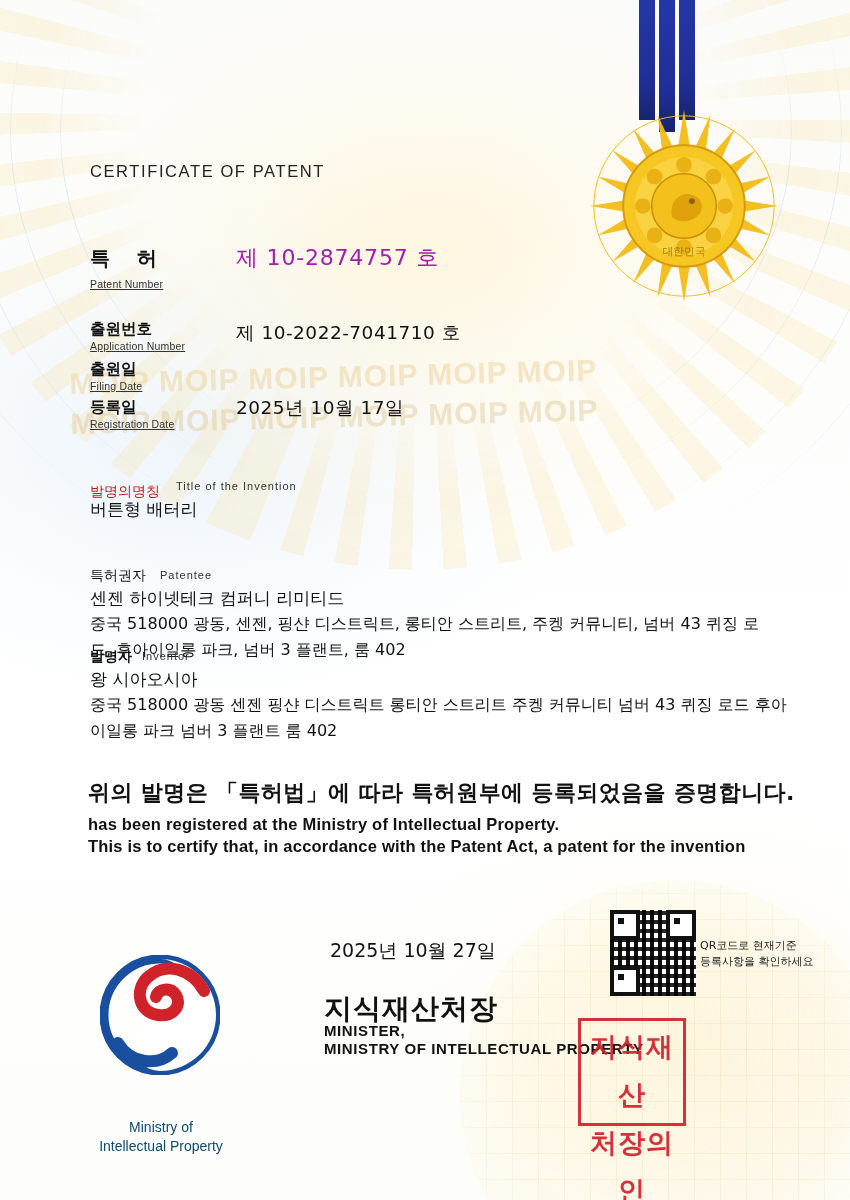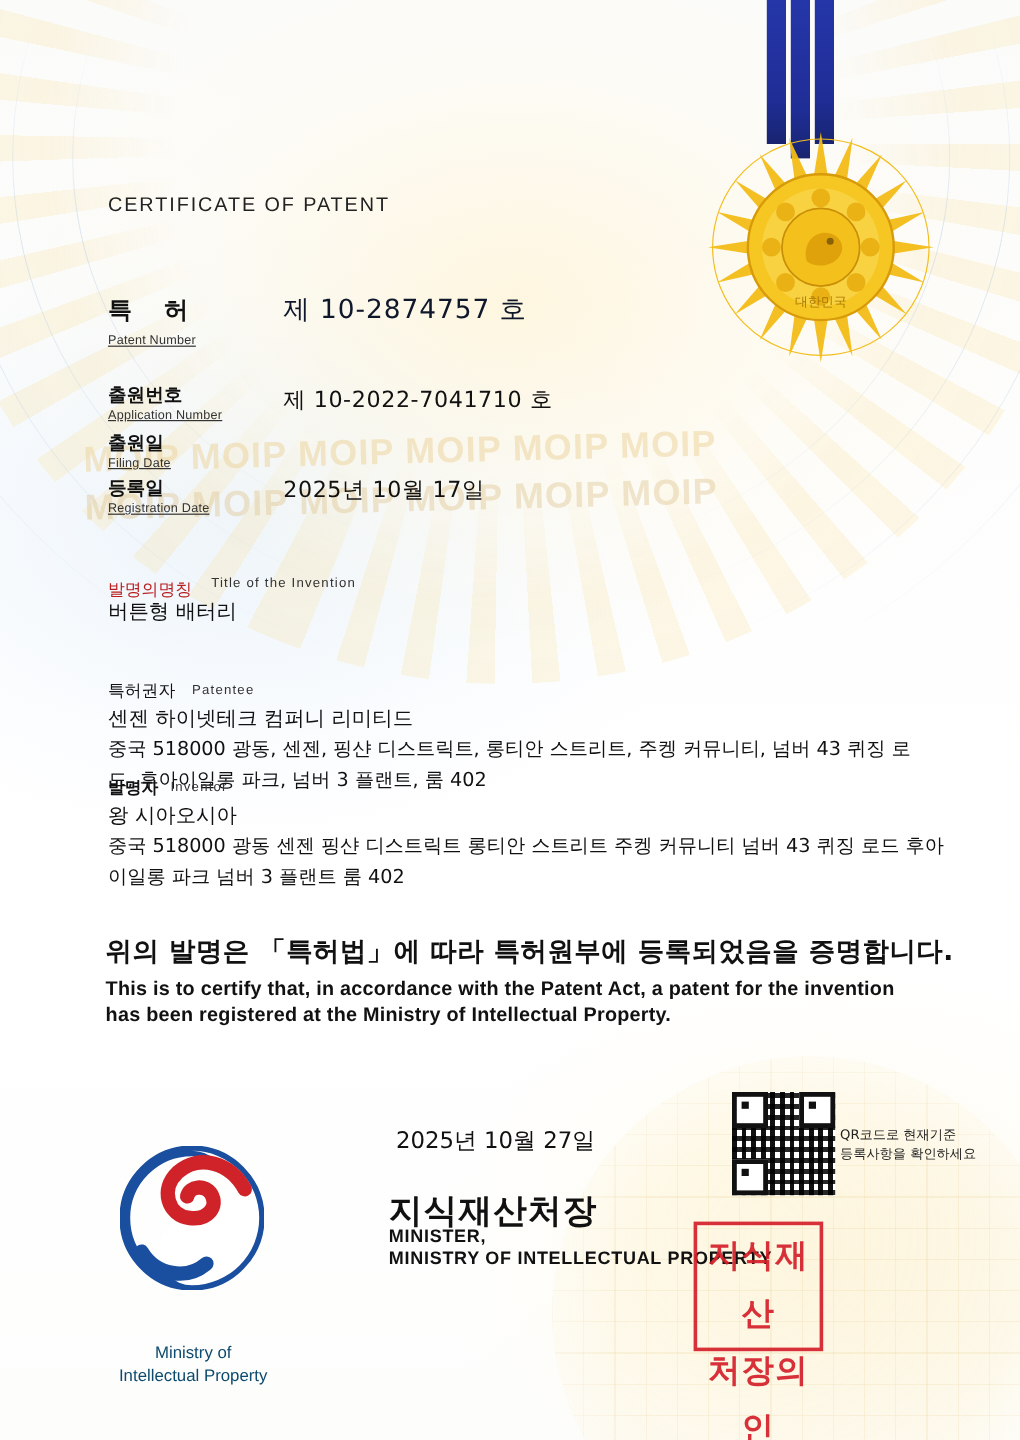--- a/index.html
+++ b/index.html
@@ -168,21 +168,21 @@
 
   .patent-label-ko {
     position: absolute; left: 90px; top: 245px;
     font-size: 20px; font-weight: bold; letter-spacing: 10px; color: #111;
   }
   .patent-label-en {
     position: absolute; left: 90px; top: 278px;
   }
   .patent-value {
     position: absolute; left: 236px; top: 243px;
-    font-size: 22px; letter-spacing: .8px; color: #0f172a;
+    font-size: 22px; letter-spacing: .8px; color: #a21caf;
   }
 
   .app-label-ko { position: absolute; left: 90px; top: 319px; }
   .app-label-en { position: absolute; left: 90px; top: 340px; }
   .app-value    { position: absolute; left: 236px; top: 320px; }
 
   .file-label-ko { position: absolute; left: 90px; top: 359px; }
   .file-label-en { position: absolute; left: 90px; top: 380px; }
   .file-value    { position: absolute; left: 236px; top: 357px; }
 
@@ -412,22 +412,22 @@
     <div class="pat-name">센젠 하이넷테크 컴퍼니 리미티드</div>
     <div class="pat-addr">중국 518000 광동, 센젠, 핑샨 디스트릭트, 롱티안 스트리트, 주켕 커뮤니티, 넘버 43 퀴징 로드, 후아이일롱 파크, 넘버 3 플랜트, 룸 402</div>
 
     <div class="invr-label-ko">발명자</div>
     <div class="invr-label-en">Inventor</div>
     <div class="invr-name">왕 시아오시아</div>
     <div class="invr-addr">중국 518000 광동 센젠 핑샨 디스트릭트 롱티안 스트리트 주켕 커뮤니티 넘버 43 퀴징 로드 후아이일롱 파크 넘버 3 플랜트 룸 402</div>
 
     <div class="cert-ko">위의 발명은 「특허법」에 따라 특허원부에 등록되었음을 증명합니다.</div>
     <div class="cert-en">
+      <div>has been registered at the Ministry of Intellectual Property.</div>
       <div>This is to certify that, in accordance with the Patent Act, a patent for the invention</div>
-      <div>has been registered at the Ministry of Intellectual Property.</div>
     </div>
 
     <div class="date-line">2025년 10월 27일</div>
     <div class="minister-ko">지식재산처장</div>
     <div class="minister-en1">MINISTER,</div>
     <div class="minister-en2">MINISTRY OF INTELLECTUAL PROPERTY</div>
 
     <div class="seal">
       <div>지식재산</div>
       <div>처장의인</div>

